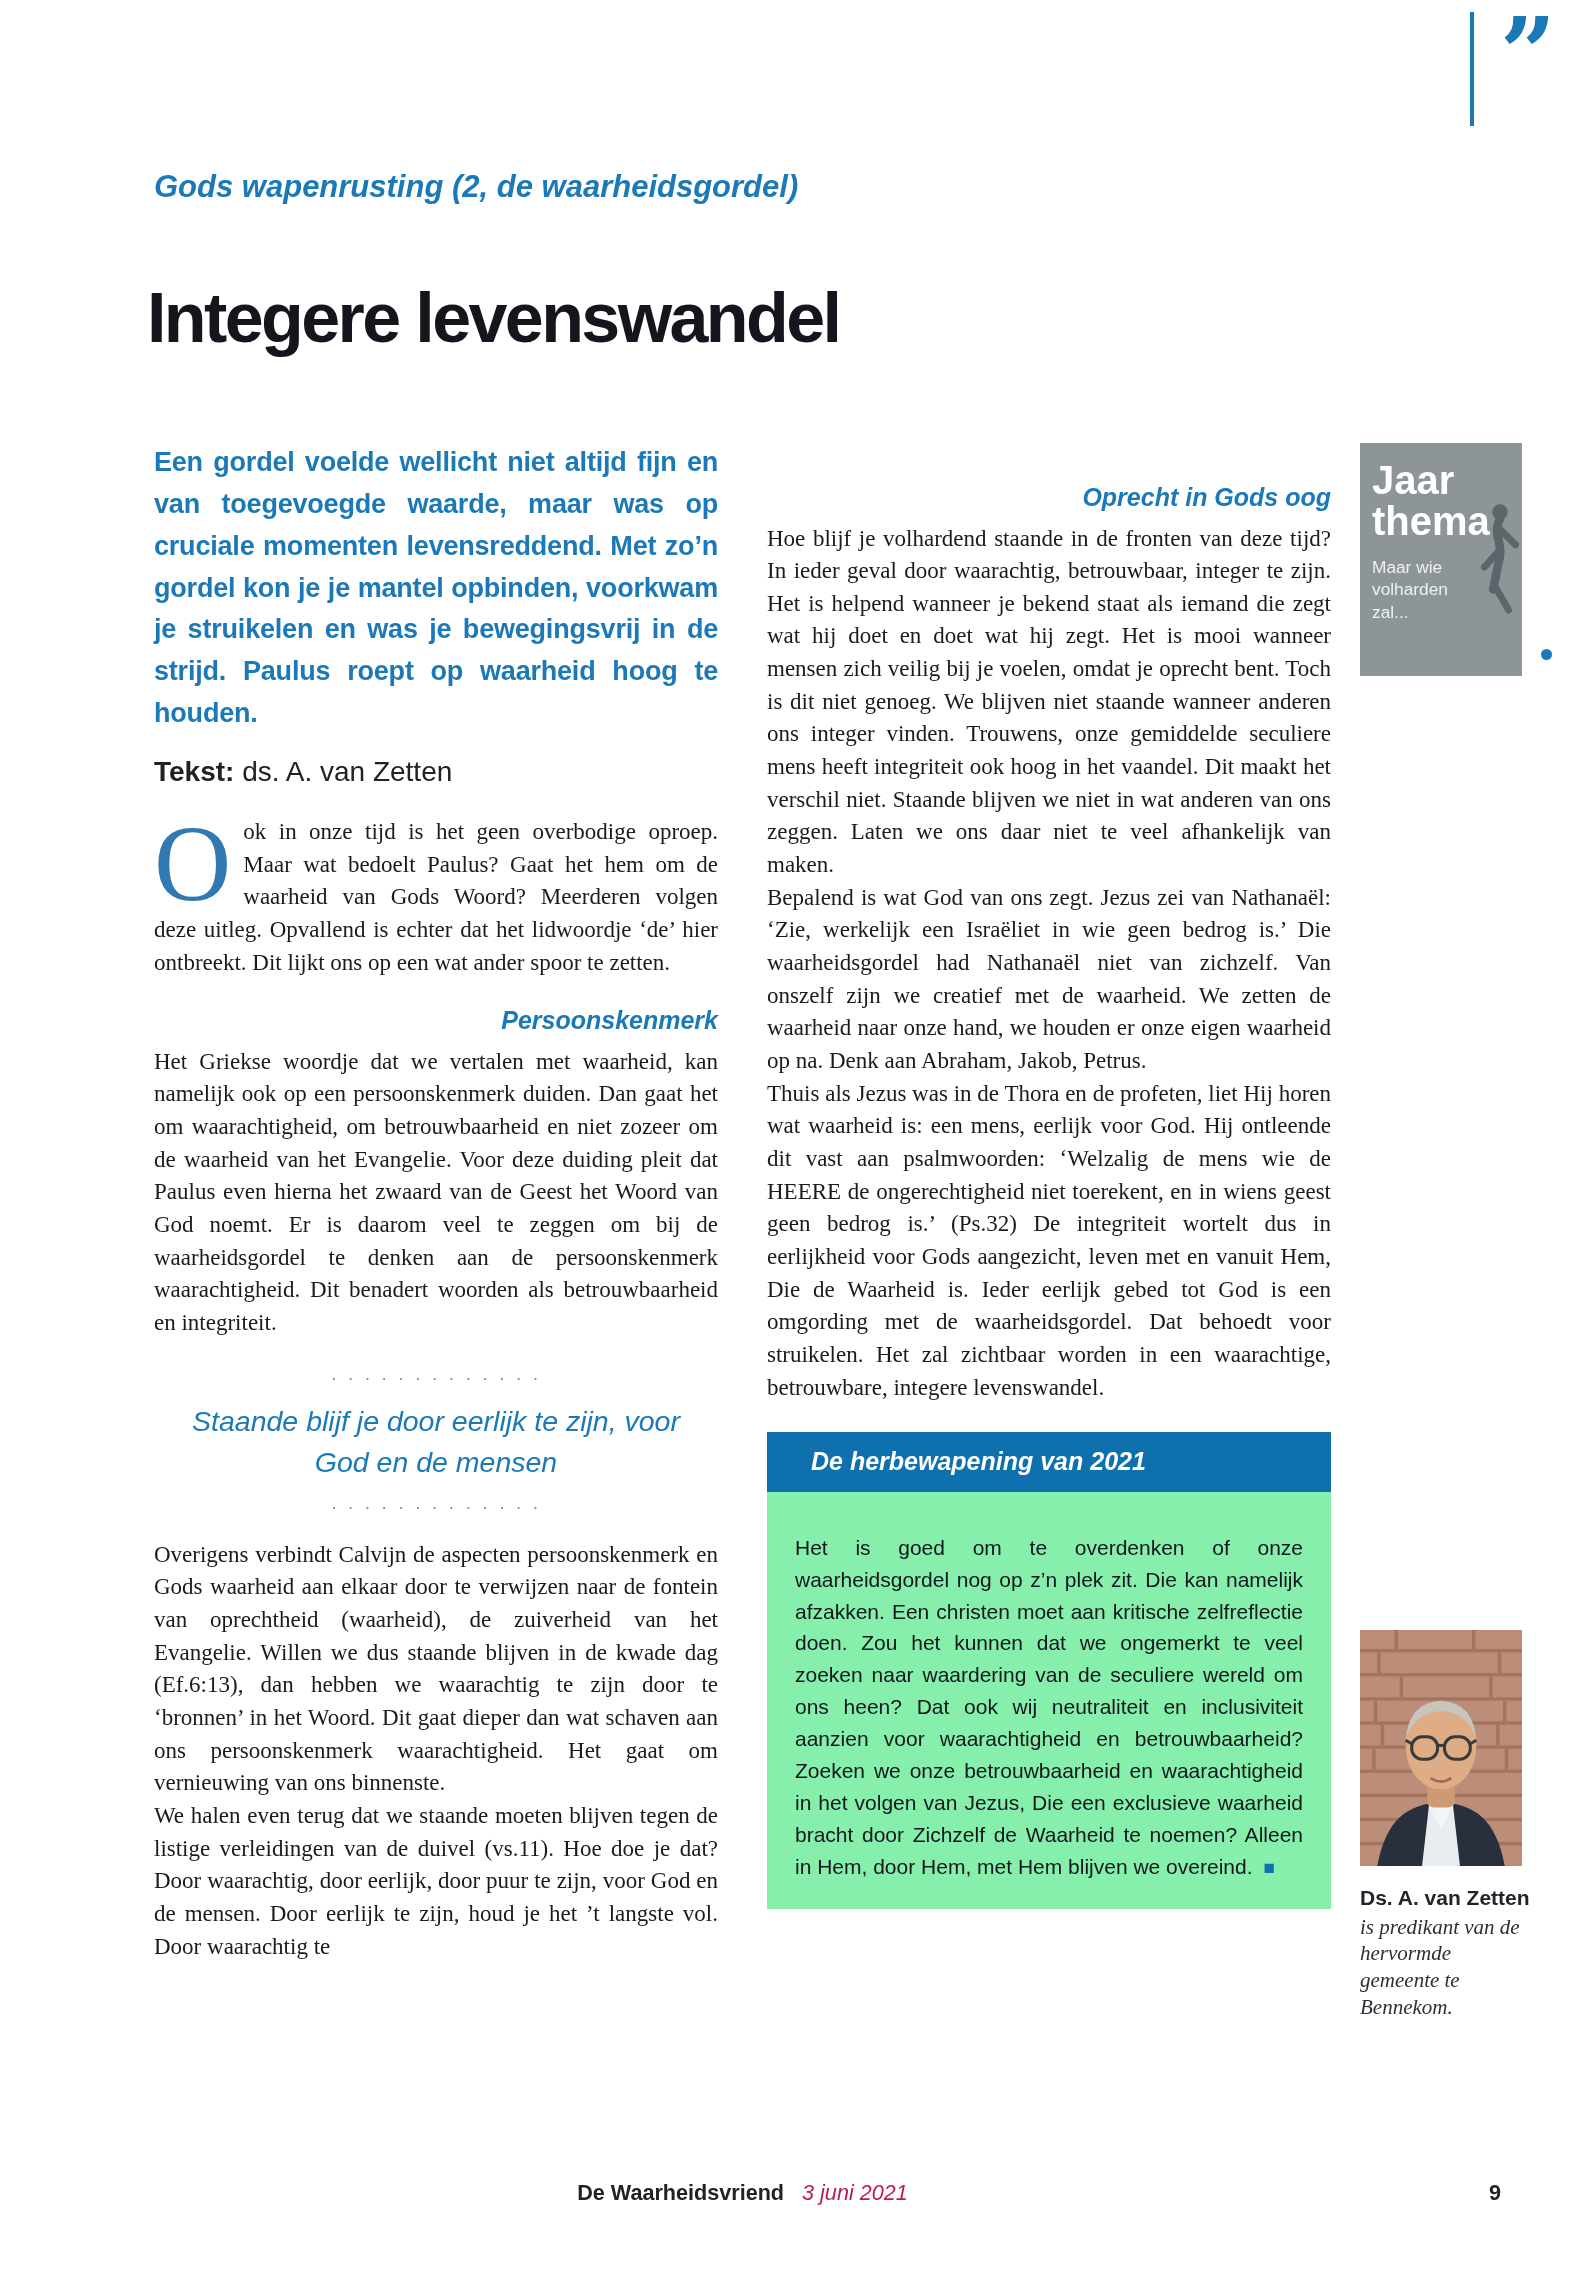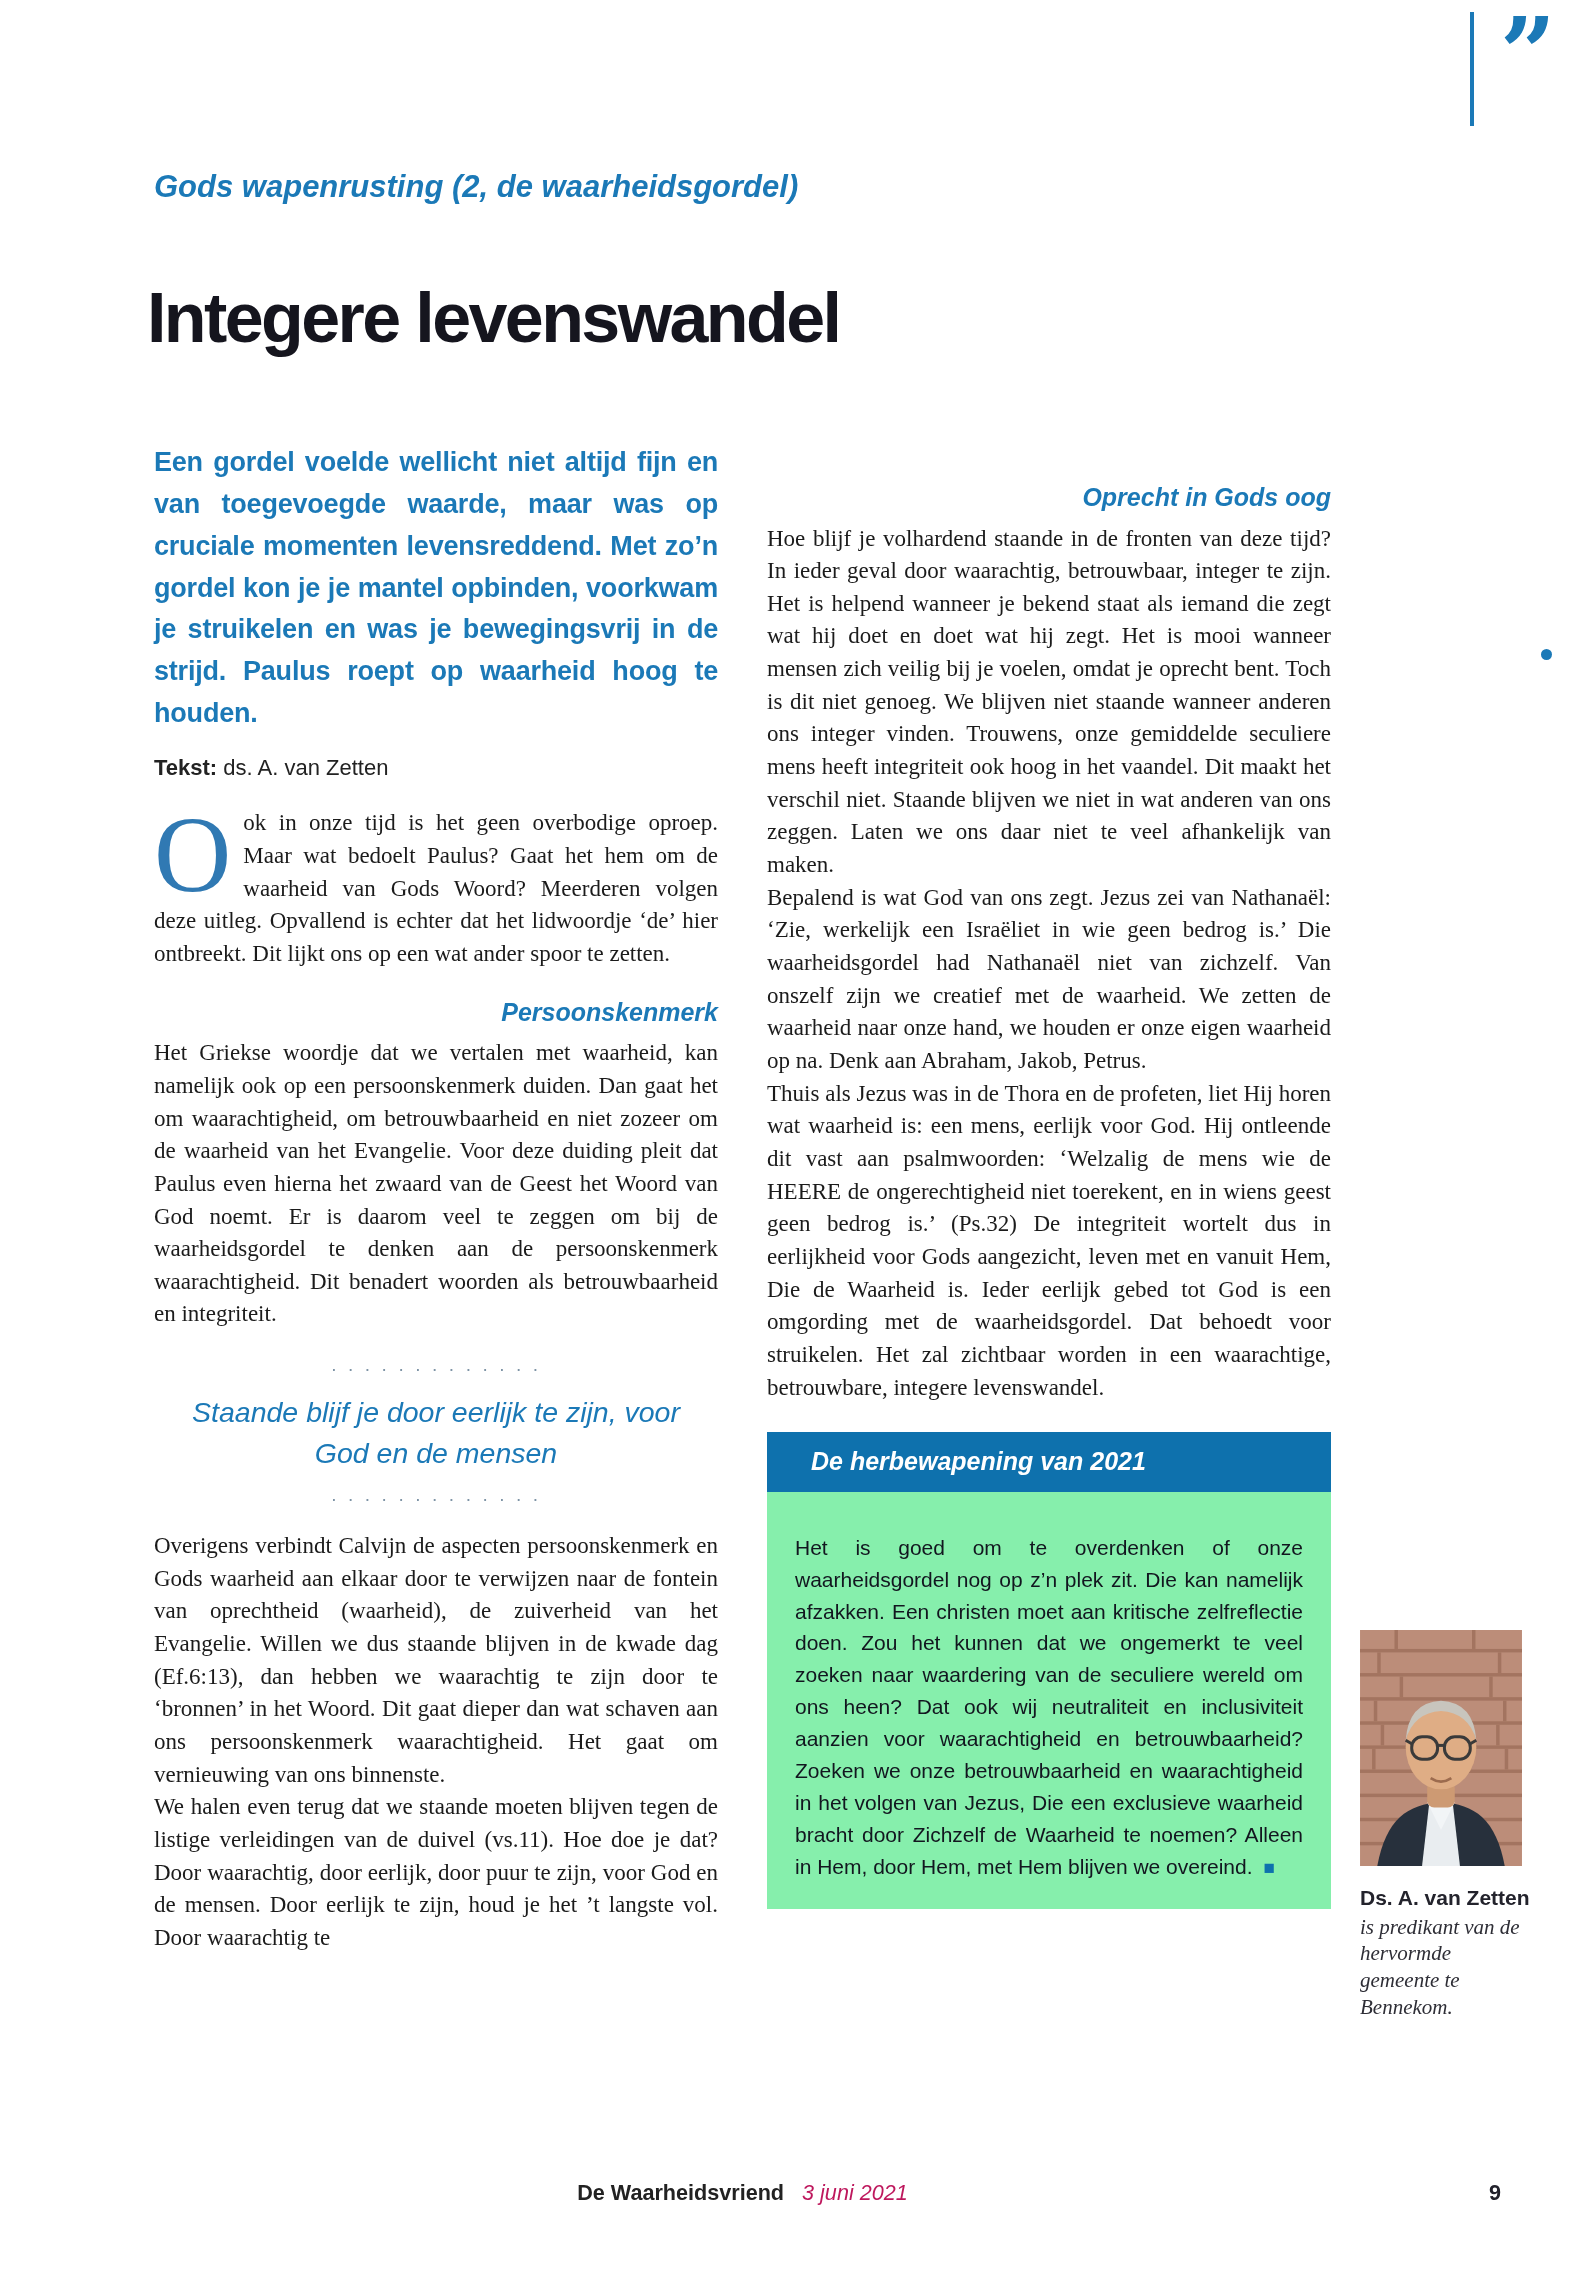--- a/index.html
+++ b/index.html
@@ -10,21 +10,21 @@
   .quote-glyph{position:absolute;left:1500px;top:5.2px;font-family:"DejaVu Serif",serif;font-size:97px;font-weight:700;color:#1b79b7;line-height:1}
 
   .kicker{position:absolute;left:154px;top:169px;font-family:"Liberation Sans",sans-serif;font-style:italic;font-weight:700;font-size:31px;color:#1b79b7}
   .headline{position:absolute;left:147px;top:283px;margin:0;font-family:"Liberation Sans",sans-serif;font-weight:700;font-size:70px;letter-spacing:-2.6px;color:#15151e;line-height:1}
 
   .col{position:absolute;width:564px;font-size:23px;line-height:1.42;color:#1b1b1b;text-align:justify}
   .col-left{left:154px;top:442px}
   .col-right{left:767px;top:456px}
 
   .intro{margin:0 0 17.3px 0;font-family:"Liberation Sans",sans-serif;font-weight:700;font-size:27px;line-height:1.55;color:#1b79b7;text-align:justify;letter-spacing:-0.2px}
-  .byline{margin:0 0 24px 0;font-family:"Liberation Sans",sans-serif;font-size:22px;color:#222;text-align:left}
+  .byline{margin:0 0 24px 0;font-family:"Liberation Sans",sans-serif;font-size:28px;color:#222;text-align:left}
   .byline-label{font-weight:700}
   .body-p{margin:0;hyphens:auto}
   .dropcap{float:left;font-size:107px;line-height:83px;color:#3079b3;margin:7px 12px 0 0;font-family:"Liberation Serif",serif}
   .subhead{margin:24px 0 7px 0;font-family:"Liberation Sans",sans-serif;font-style:italic;font-weight:700;font-size:25px;color:#1b79b7;text-align:right}
 
   .pullquote-block{margin:28px 0 22.4px 0;text-align:center}
   .dots{font-family:"Liberation Sans",sans-serif;font-size:19px;letter-spacing:2.6px;color:#7d93a5;line-height:1}
   .pullquote{margin:14px 22.4px;font-family:"Liberation Sans",sans-serif;font-style:italic;font-size:28.5px;line-height:1.45;color:#1b79b7}
 
   .infobox{margin-top:28px}
@@ -91,20 +91,30 @@
 
     <div class="infobox">
       <div class="infobox-header">De herbewapening van 2021</div>
       <div class="infobox-body">
         <span>Het is goed om te overdenken of onze waarheidsgordel nog op z’n plek zit. Die kan namelijk afzakken. Een christen moet aan kritische zelfreflectie doen. Zou het kunnen dat we ongemerkt te veel zoeken naar waardering van de seculiere wereld om ons heen? Dat ook wij neutraliteit en inclusiviteit aanzien voor waarachtigheid en betrouwbaarheid? Zoeken we onze betrouwbaarheid en waarachtigheid in het volgen van Jezus, Die een exclusieve waarheid bracht door Zichzelf de Waarheid te noemen? Alleen in Hem, door Hem, met Hem blijven we overeind.</span>
         <span class="endmark">■</span>
       </div>
     </div>
   </div>
 
+  <div class="jaarthema">
+    <div class="jt-word">Jaar</div>
+    <div class="jt-word">thema</div>
+    <div class="jt-sub">Maar wie volharden zal...</div>
+    <svg class="climber" viewBox="0 0 60 150" aria-hidden="true">
+      <circle cx="30" cy="14" r="9" fill="#5d656a"></circle>
+      <path d="M30 22 C20 40 36 52 28 74 L22 104" stroke="#5d656a" stroke-width="10" fill="none" stroke-linecap="round"></path>
+      <path d="M30 34 L48 52 M28 60 L12 78 M24 100 L40 128" stroke="#5d656a" stroke-width="8" fill="none" stroke-linecap="round"></path>
+    </svg>
+  </div>
   <div class="accent-dot"></div>
 
   <div class="portrait">
     <svg viewBox="0 0 188 274" width="162" height="236" aria-hidden="true">
       <rect width="188" height="274" fill="#b5806a"></rect>
       <g fill="#99654e">
         <rect y="22" width="188" height="4"></rect>
           <rect y="50" width="188" height="4"></rect>
         <rect y="78" width="188" height="4"></rect>
           <rect y="106" width="188" height="4"></rect>

